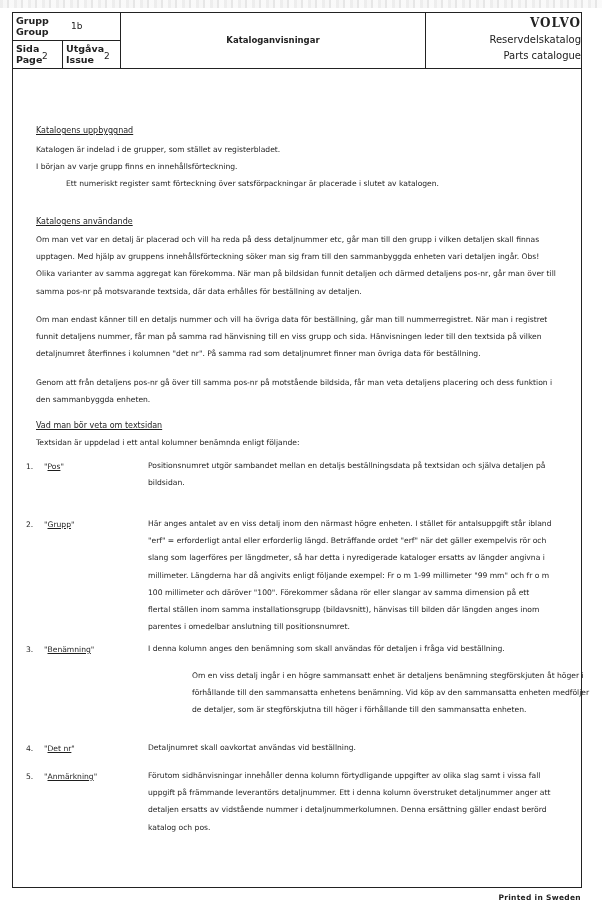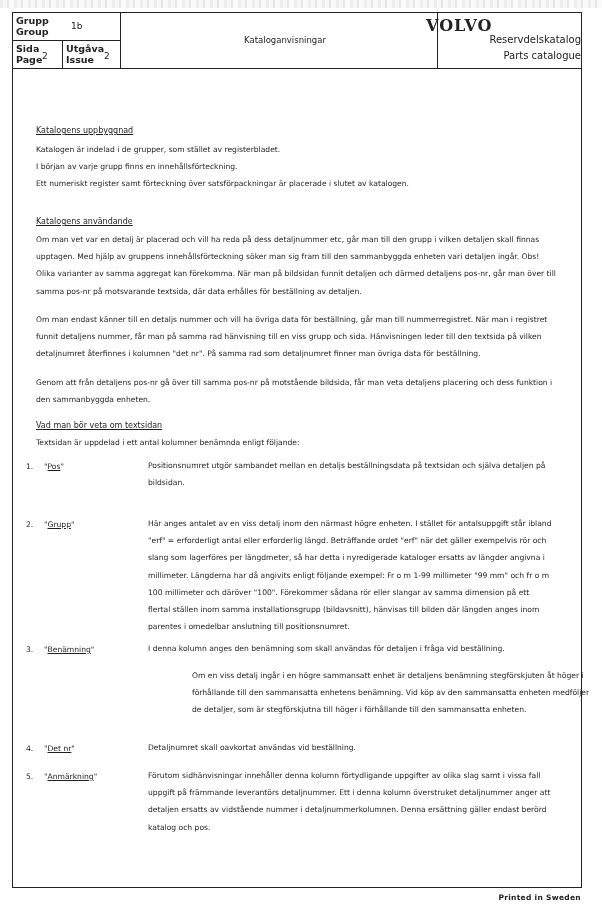--- a/index.html
+++ b/index.html
@@ -14,26 +14,26 @@
   }
   .frame {
     position: absolute; left: 12px; top: 12px; width: 570px; height: 876px;
     border: 1.5px solid #222; box-sizing: border-box;
   }
   .hdr { position: absolute; left: 0; top: 0; width: 100%; height: 56px; border-bottom: 1.5px solid #222; box-sizing: border-box; }
   .cell { position: absolute; box-sizing: border-box; }
   .c-group { left: 0; top: 0; width: 108px; height: 28px; border-right: 1.5px solid #222; border-bottom: 1.5px solid #222; }
   .c-page { left: 0; top: 28px; width: 50px; height: 27px; border-right: 1.5px solid #222; }
   .c-issue { left: 50px; top: 28px; width: 58px; height: 27px; border-right: 1.5px solid #222; }
-  .c-title { left: 120px; top: 0; width: 305px; height: 55px; border-right: 1.5px solid #222; }
+  .c-title { left: 108px; top: 0; width: 305px; height: 55px; border-right: 1.5px solid #222; font-weight: bold; }
   .c-logo { left: 413px; top: 0; width: 155px; height: 55px; }
   .lbl { position: absolute; font-size: 9.5px; line-height: 10px; font-weight: bold; color: #222; }
   .val { position: absolute; font-size: 9px; color: #222; }
   .title-text { position: absolute; left: 0; width: 100%; top: 22px; text-align: center; font-size: 8.5px; color: #222; }
-  .volvo { position: absolute; left: 0; width: 100%; top: 3px; text-align: left; font-family: "DejaVu Serif", serif; font-weight: bold; font-size: 16px; letter-spacing: 1px; color: #222; }
+  .volvo { position: absolute; left: 0; width: 100%; top: 3px; text-align: right; font-family: "DejaVu Serif", serif; font-weight: bold; font-size: 12px; letter-spacing: 1px; color: #222; }
   .logo-line { position: absolute; left: 0; width: 100%; text-align: right; font-size: 10px; color: #222; }
   .body { position: absolute; left: 0; top: 56px; width: 100%; }
   .p { position: absolute; left: 23px; width: 520px; font-size: 7.6px; line-height: 17.2px; color: #1e1e1e; }
   .h { position: absolute; left: 23px; font-size: 8px; line-height: 10px; text-decoration: underline; color: #1e1e1e; }
   .item-num { position: absolute; left: 13px; font-size: 7.6px; color: #1e1e1e; }
   .item-term { position: absolute; left: 31px; font-size: 7.6px; color: #1e1e1e; }
   .item-term span.u { text-decoration: underline; margin-top: 25px; }
   .item-desc { position: absolute; left: 135px; width: 405px; font-size: 7.6px; line-height: 17.2px; color: #1e1e1e; }
   .footer { position: absolute; right: 21px; top: 893px; font-size: 7.5px; font-weight: bold; color: #222; letter-spacing: 0.3px; }
 </style>
@@ -67,21 +67,21 @@
       <div class="logo-line" style="top:21px;">Reservdelskatalog</div>
       <div class="logo-line" style="top:37px;">Parts catalogue</div>
     </div>
   </div>
 
   <div class="body">
 
     <div class="h" style="top:57px;">Katalogens uppbyggnad</div>
     <div class="p" style="top:72px;">Katalogen är indelad i de grupper, som stället av registerbladet.</div>
     <div class="p" style="top:89px;">I början av varje grupp finns en innehållsförteckning.</div>
-    <div class="p" style="top:106px;">Ett numeriskt register samt förteckning över satsförpackningar är placerade i slutet av katalogen.</div>
+    <div class="p" style="top:106px;margin-left:30px;">Ett numeriskt register samt förteckning över satsförpackningar är placerade i slutet av katalogen.</div>
 
     <div class="h" style="top:148px;">Katalogens användande</div>
     <div class="p" style="top:162px;">Om man vet var en detalj är placerad och vill ha reda på dess detaljnummer etc, går man till den grupp i vilken detaljen skall finnas upptagen. Med hjälp av gruppens innehållsförteckning söker man sig fram till den sammanbyggda enheten vari detaljen ingår. Obs! Olika varianter av samma aggregat kan förekomma. När man på bildsidan funnit detaljen och därmed detaljens pos-nr, går man över till samma pos-nr på motsvarande textsida, där data erhålles för beställning av detaljen.</div>
     <div class="p" style="top:242px;">Om man endast känner till en detaljs nummer och vill ha övriga data för beställning, går man till nummerregistret. När man i registret funnit detaljens nummer, får man på samma rad hänvisning till en viss grupp och sida. Hänvisningen leder till den textsida på vilken detaljnumret återfinnes i kolumnen "det nr". På samma rad som detaljnumret finner man övriga data för beställning.</div>
     <div class="p" style="top:305px;">Genom att från detaljens pos-nr gå över till samma pos-nr på motstående bildsida, får man veta detaljens placering och dess funktion i den sammanbyggda enheten.</div>
 
     <div class="h" style="top:352px;">Vad man bör veta om textsidan</div>
     <div class="p" style="top:365px;">Textsidan är uppdelad i ett antal kolumner benämnda enligt följande:</div>
 
     <div>

